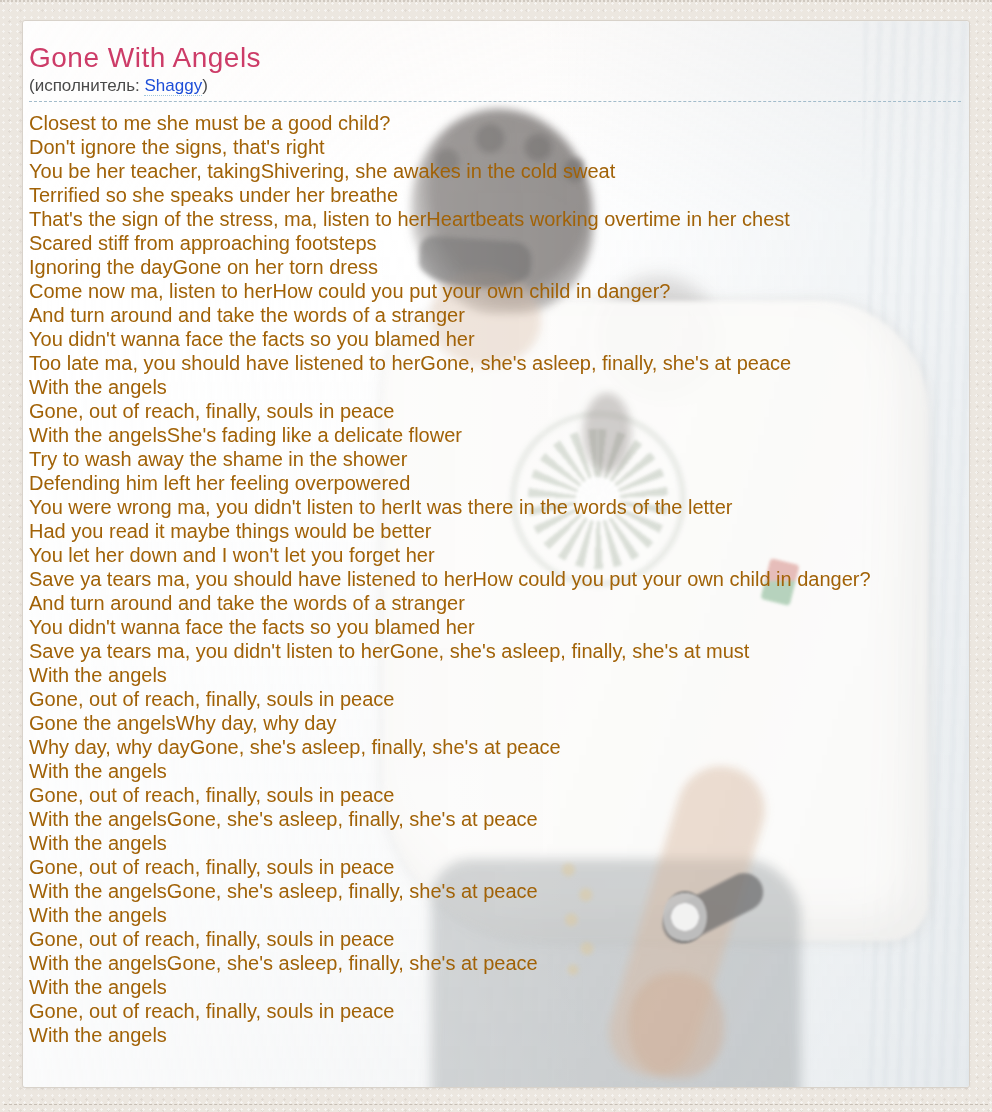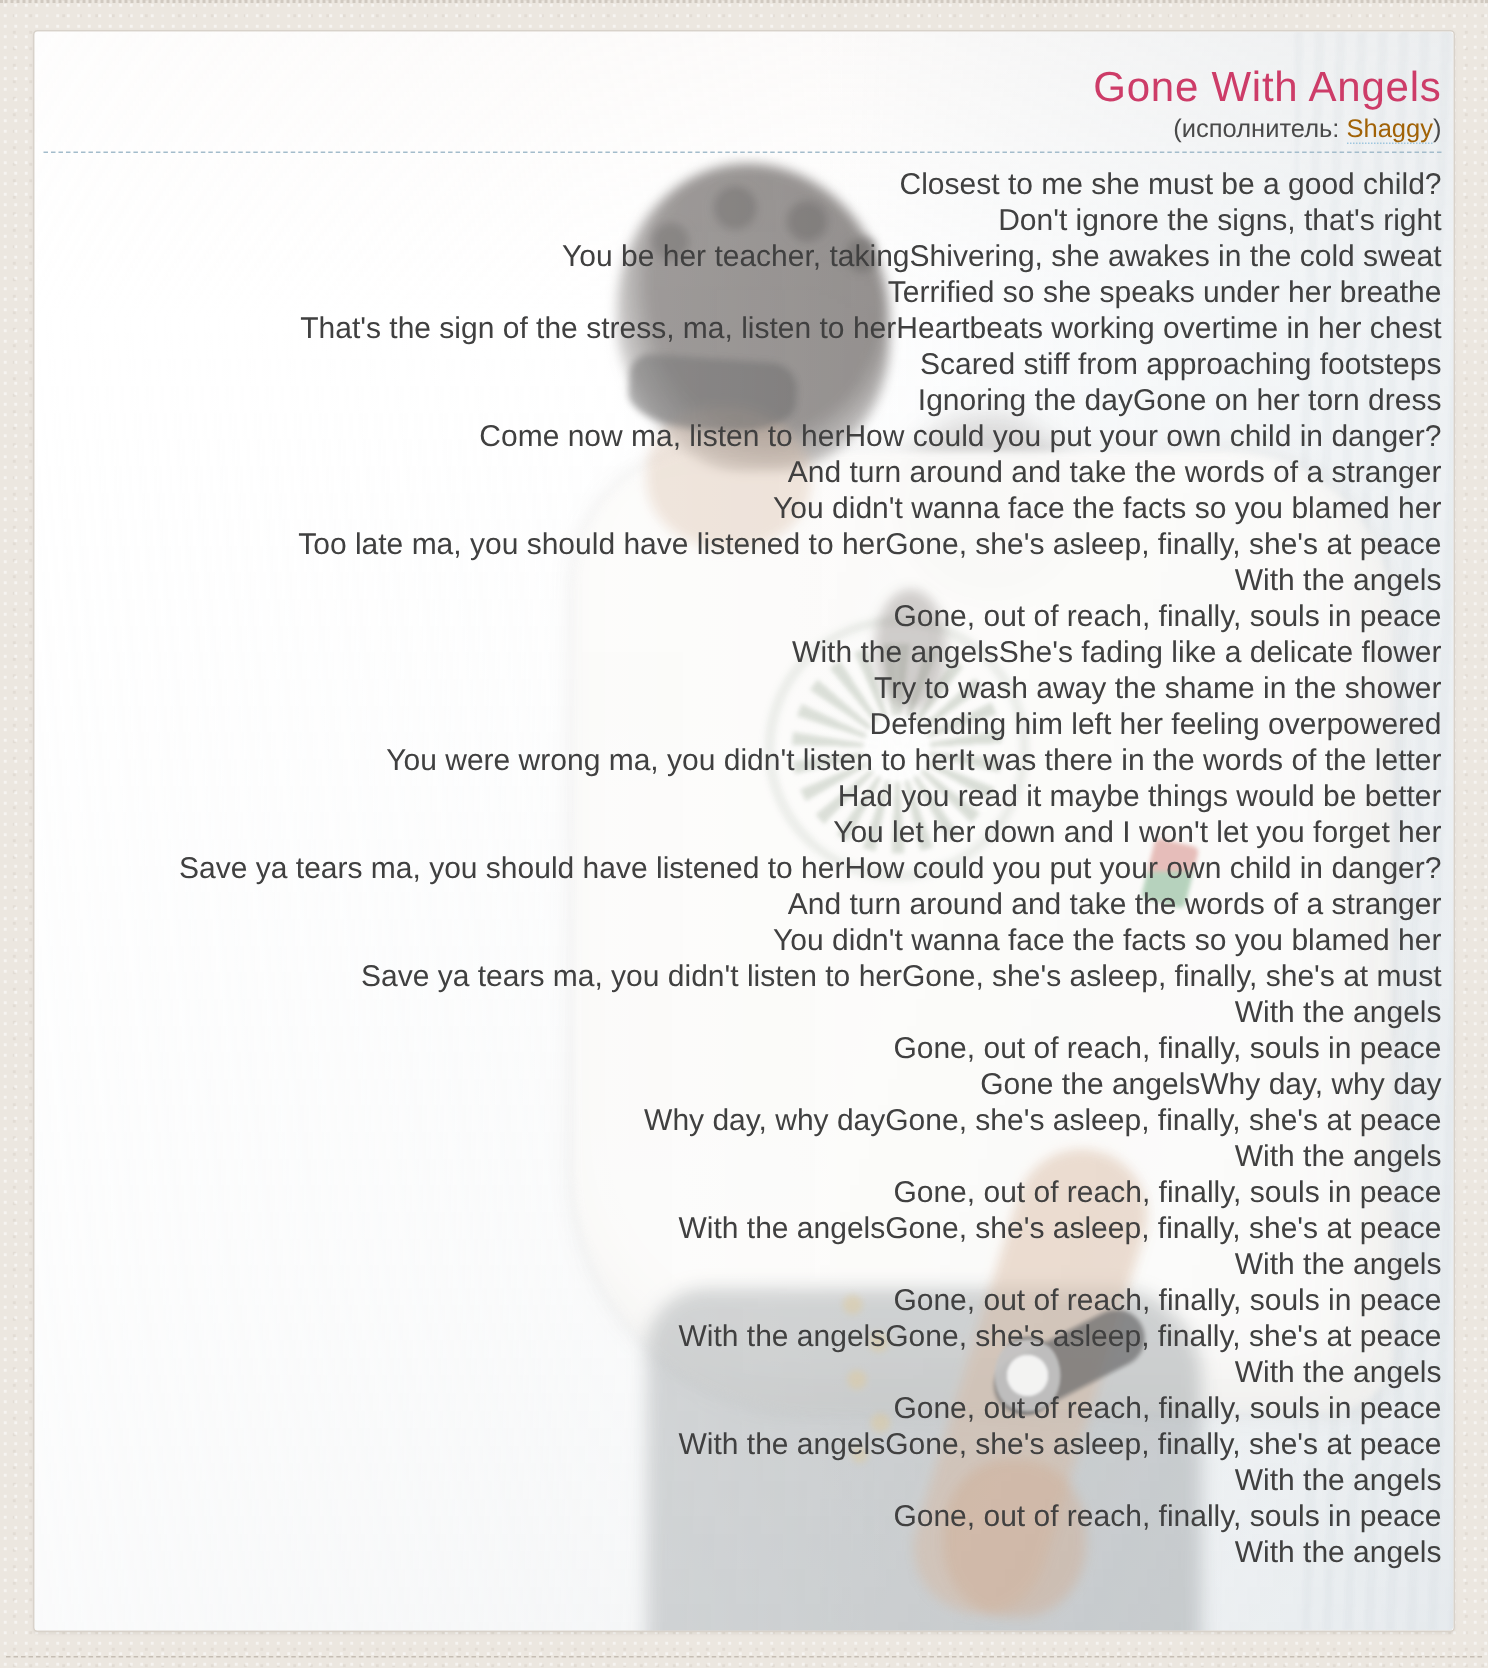--- a/index.html
+++ b/index.html
@@ -168,51 +168,50 @@
   }
   .white-fade {
     left: 0; top: 0; right: 0; bottom: 0;
     background: linear-gradient(90deg, rgba(255,255,255,0.55) 0%, rgba(255,255,255,0.12) 38%, rgba(255,255,255,0) 60%);
   }
 
   
   .content {
     position: relative;
     padding: 22px 8px 0 6px;
-    text-align: right;
   }
   .song-title {
     font-size: 28px;
     font-weight: 400;
     letter-spacing: 0.5px;
     color: #cd3c68;
     line-height: 30px;
   }
   .artist-line {
     margin-top: 3px;
     font-size: 17px;
     color: #4a4a4a;
     line-height: 20px;
   }
   .artist-link {
-    color: #a16207;
+    color: #1d4ed8;
     text-decoration: none;
     border-bottom: 1px dotted #9ec6de;
     cursor: pointer;
   }
   .title-separator {
     margin-top: 5px;
     border-bottom: 1px dashed #a3bccb;
     height: 0;
   }
   .lyrics {
     margin-top: 9px;
     font-size: 20px;
     line-height: 24px;
-    color: #404040;
+    color: #a16207;
     white-space: nowrap; 
   }
   .lyric-line { height: 24px; }
 </style>
 </head>
 <body>
 
 <div class="page-top-dots"></div>
 
 <div class="card">

